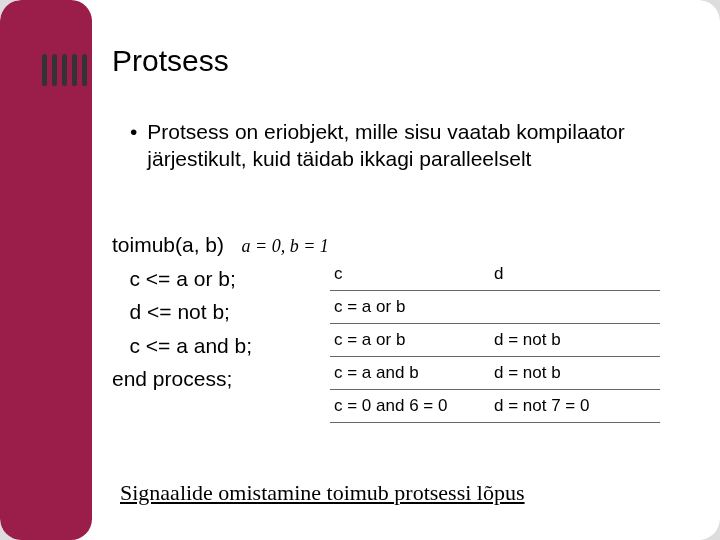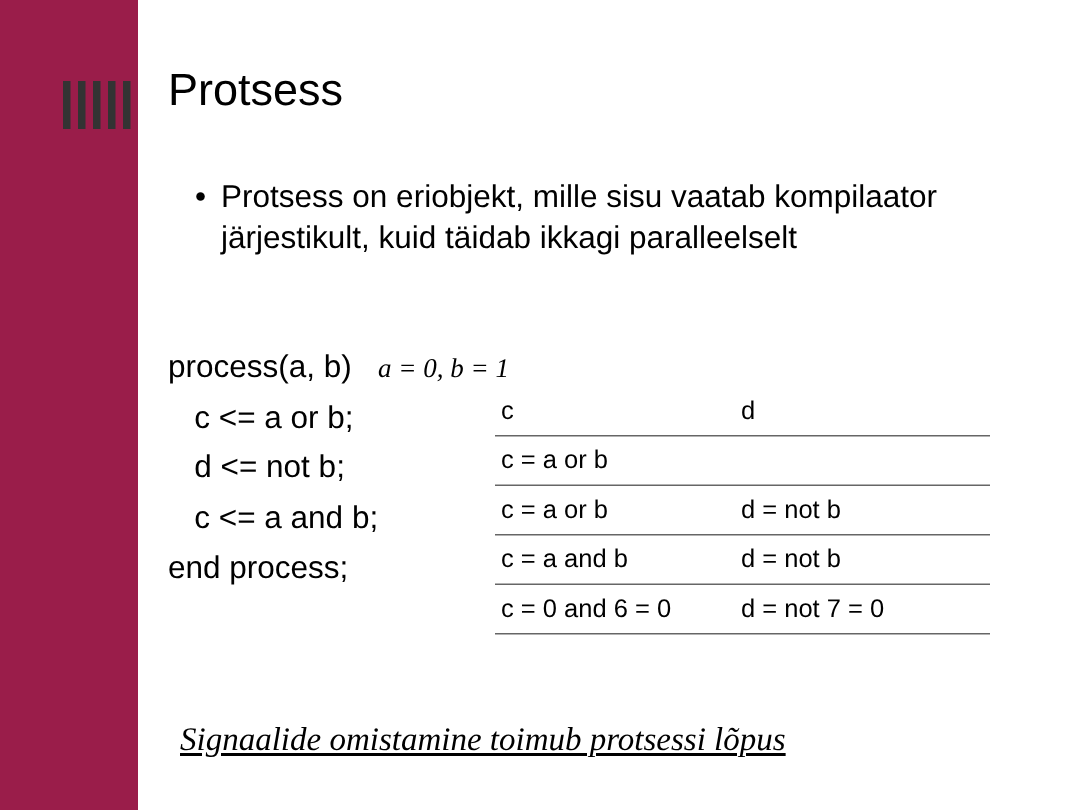--- a/index.html
+++ b/index.html
@@ -1,15 +1,15 @@
 <!DOCTYPE html>
 <html><head>
 <meta charset="utf-8">
 <style>
-  * { margin: 0; padding: 0; box-sizing: border-box; }
+  * { margin: 0; padding: 0; box-sizing: border-box; border-radius: 21px; }
   html, body { width: 720px; height: 540px; background: #ddd; font-family: Verdana, Arial, sans-serif; }
   .slide {
     position: relative;
     width: 720px; height: 540px;
     background: #ffffff;
   }
   .sidebar {
     position: absolute;
     left: 0; top: 0;
     width: 92px; height: 540px;
@@ -71,21 +71,20 @@
     padding: 6px 10px 6px 4px;
     border-bottom: 1px solid #666;
     vertical-align: bottom;
     min-width: 160px;
   }
   .tbl td.col2 { min-width: 170px; }
   .bottom-note {
     position: absolute;
     left: 120px; top: 480px;
     font-family: "Times New Roman", serif;
-    font-style: italic;
     font-size: 22px;
     text-decoration: underline;
     color: #000;
   }
 </style>
 </head>
 <body>
 
 <div class="slide">
 
@@ -102,21 +101,21 @@
   <div class="title">Protsess</div>
 
   <div class="bullet-block">
     <div class="bullet">
       <span class="dot">•</span>
       <span>Protsess on eriobjekt, mille sisu vaatab kompilaator järjestikult, kuid täidab ikkagi paralleelselt</span>
     </div>
   </div>
 
   <div class="code-block">
-    <div class="code-line"><span>process(a, b)   </span><span class="annot">a = 0, b = 1</span></div>
+    <div class="code-line"><span>toimub(a, b)   </span><span class="annot">a = 0, b = 1</span></div>
     <div class="code-line">   c &lt;= a or b;</div>
     <div class="code-line">   d &lt;= not b;</div>
     <div class="code-line">   c &lt;= a and b;</div>
     <div class="code-line">end process;</div>
   </div>
 
   <div class="tbl">
     <table>
       <tbody>
           <tr>

